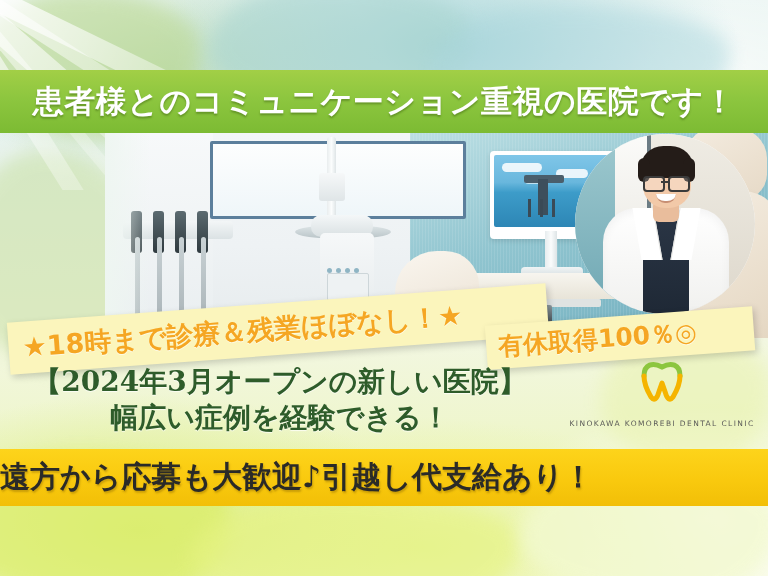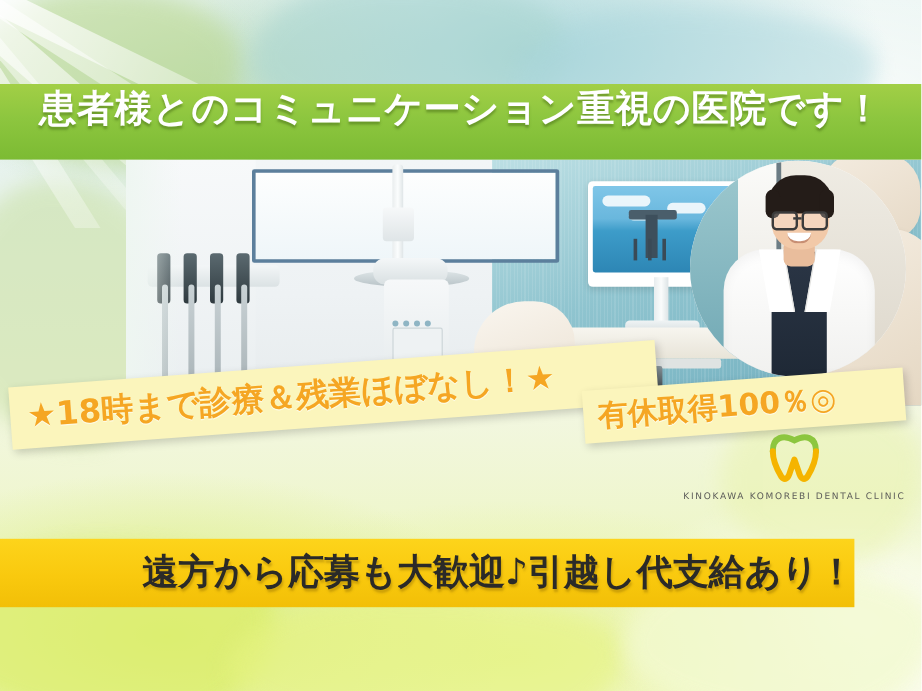--- a/index.html
+++ b/index.html
@@ -98,21 +98,21 @@
   .glass{position:absolute;top:42px;width:18px;height:12px;border:2px solid #3b3b3b;border-radius:4px;background:rgba(255,255,255,.25);}
   .gl{left:68px;} .gr{left:93px;}
   .gbridge{position:absolute;left:86px;top:47px;width:7px;height:2px;background:#3b3b3b;}
   .mouth{position:absolute;left:81px;top:60px;width:20px;height:7px;background:#fff;border-radius:0 0 10px 10px;border-bottom:2px solid #c88f73;}
   .lapel{position:absolute;left:62px;top:74px;width:20px;height:52px;background:#fff;transform:skewX(10deg);border-right:1px solid #e2e2e0;}
   .lapel2{position:absolute;left:100px;top:74px;width:20px;height:52px;background:#fff;transform:skewX(-10deg);border-left:1px solid #e2e2e0;}
 
   
   .band-green{position:absolute;left:0;top:70px;width:768px;height:63px;
     background:linear-gradient(180deg,#a2cf46 0%,#8dc63f 45%,#7cbb33 100%);
-    display:flex;justify-content:center;}
+    display:flex;align-items:center;justify-content:center;}
   .band-green .txt{
     font-family:"DejaVu Sans","Liberation Sans",sans-serif;
     font-weight:bold;font-size:31px;color:#fff;letter-spacing:.5px;
     text-shadow:0 2px 2px rgba(60,95,15,.45);white-space:nowrap;}
 
   
   .sticky{position:absolute;background:#fbf5bc;box-shadow:2px 3px 7px rgba(0,0,0,.18);}
   .sticky .st-txt{
     font-family:"DejaVu Sans","Liberation Sans",sans-serif;
     font-weight:bold;color:#f5a623;white-space:nowrap;
@@ -126,26 +126,26 @@
   .mid{position:absolute;left:0;top:364px;width:560px;text-align:center;
     font-family:"DejaVu Serif","Liberation Serif",serif;font-weight:bold;
     color:#2e5c2a;text-shadow:0 1px 1px rgba(255,255,255,.75);}
   .mid .l1{font-size:28px;line-height:36px;letter-spacing:0px;}
   .mid .l2{font-size:28px;line-height:36px;}
 
   
   .logo{position:absolute;left:556px;top:358px;width:212px;text-align:center;}
   .logo-mark{width:48px;height:44px;margin:0 auto 2px;}
   .logo-name{font-family:"DejaVu Sans","Liberation Sans",sans-serif;font-size:19px;font-weight:600;color:#3a3a38;letter-spacing:0px;white-space:nowrap;}
-  .logo-sub{font-family:"DejaVu Sans","Liberation Sans",sans-serif;font-size:7.5px;color:#5b5b58;letter-spacing:1.4px;margin-top:7px;white-space:nowrap;}
-
-  
-  .band-yellow{position:absolute;left:0;top:449px;width:712px;height:57px;
+  .logo-sub{font-family:"DejaVu Sans","Liberation Sans",sans-serif;font-size:7.5px;color:#5b5b58;letter-spacing:1.4px;margin-top:17px;white-space:nowrap;}
+
+  
+  .band-yellow{position:absolute;left:0;top:449px;width:768px;height:57px;
     background:linear-gradient(180deg,#fdd41b 0%,#f9c90e 55%,#f2bf07 100%);
-    display:flex;align-items:center;justify-content:flex-end;}
+    display:flex;align-items:center;justify-content:flex-start;}
   .band-yellow .txt{
     font-family:"DejaVu Serif","Liberation Serif",serif;font-weight:bold;
     font-size:30px;color:#2a2a28;white-space:nowrap;
     text-shadow:1px 2px 2px rgba(120,85,0,.35);}
 </style>
 </head>
 <body>
 
 <div id="stage">
 
@@ -244,20 +244,24 @@
   </div>
 
   <div class="sticky" id="sticky1">
     <span class="st-txt">★18時まで診療＆残業ほぼなし！★</span>
   </div>
 
   <div class="sticky" id="sticky2">
     <span class="st-txt">有休取得100％◎</span>
   </div>
 
+  <div class="mid">
+    <div class="l1">【2024年3月オープンの新しい医院】</div>
+    <div class="l2">幅広い症例を経験できる！</div>
+  </div>
 
   <div class="logo">
     <div class="logo-mark">
       <svg viewBox="0 0 48 44" width="48" height="44">
         <path d="M6 18 C6 6, 15 4, 24 9 C33 4, 42 6, 42 18" fill="none" stroke="#8cc63f" stroke-width="5" stroke-linecap="round"></path>
         <path d="M6 18 C6 26, 10 34, 13 39 C16 43, 19 41, 20.5 35 L24 25 L27.5 35 C29 41, 32 43, 35 39 C38 34, 42 26, 42 18" fill="none" stroke="#f5b400" stroke-width="5" stroke-linecap="round" stroke-linejoin="round"></path>
       </svg>
     </div>
     <div class="logo-sub">KINOKAWA KOMOREBI DENTAL CLINIC</div>
   </div>

